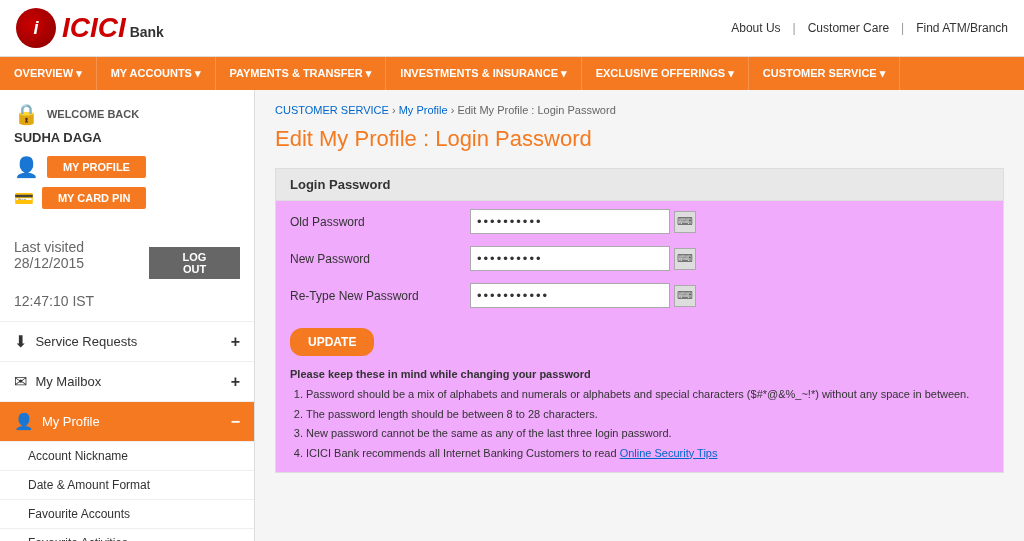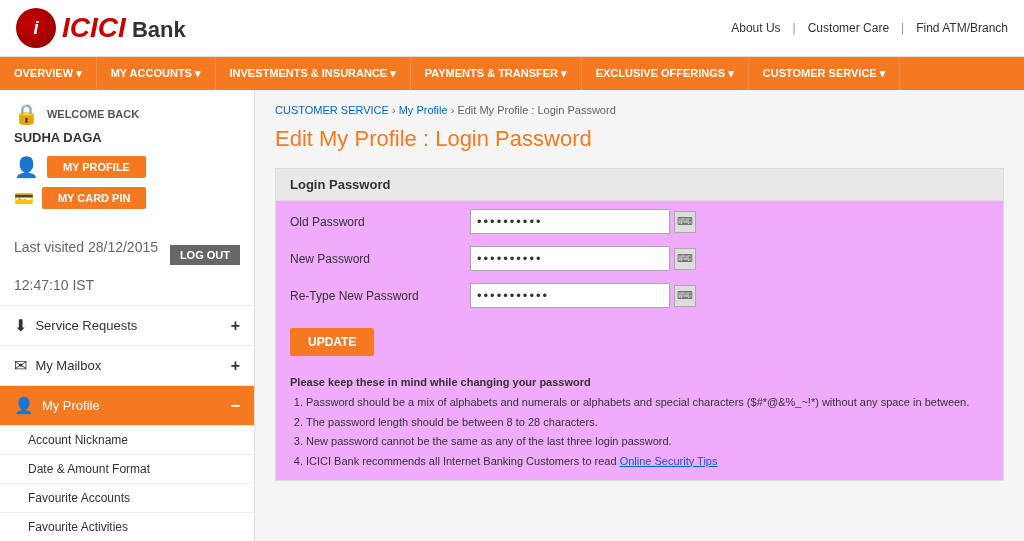--- a/index.html
+++ b/index.html
@@ -77,21 +77,21 @@
       font-weight: bold;
       cursor: pointer;
       border-radius: 2px;
       text-transform: uppercase;
     }
     .last-visited { font-size: 14px; color: #666; margin-top: 22px; }
     .logout-btn {
       background: #666;
       color: #fff;
       border: none;
-      padding: 4px 10px;
+      padding: 4px 22px;
       font-size: 11px;
       cursor: pointer;
       font-weight: bold;
     }
     .last-row { display: flex; align-items: center; justify-content: space-between; margin-top: 4px; }
 
     
     .sidebar-menu { }
     .sidebar-menu-item {
       display: flex;
@@ -186,65 +186,65 @@
     }
 
     .update-btn {
       background: #f47920;
       color: #fff;
       border: none;
       padding: 7px 18px;
       font-size: 12px;
       font-weight: bold;
       cursor: pointer;
-      border-radius: 2px;
-      margin: 8px 0 16px 0;
+      border-radius: 12px;
+      margin: 8px 0 8px 0;
       text-transform: uppercase;
       text-align: center;
     }
 
     .tips-section { margin-top: 4px; font-size: 11px; color: #333; }
     .tips-title { font-weight: bold; margin-bottom: 6px; }
     .tips-list { padding-left: 16px; }
     .tips-list li { margin-bottom: 3px; line-height: 1.5; }
     .tips-link { color: #0066cc; text-decoration: underline; cursor: pointer; }
   </style>
 </head>
 <body>
 
 <div class="top-bar">
   <div class="logo-area">
     <div class="logo-icon">
       <span>i</span>
     </div>
     <div>
-      <span style="font-size:28px;font-weight:bold;color:#cc0000;font-style:italic;">ICICI</span><span style="font-size:22px;font-weight:bold;color:#333;"> Bank</span>
+      <span style="font-size:28px;font-weight:bold;color:#cc0000;font-style:italic;">ICICI</span><span style="font-size:14px;font-weight:bold;color:#333;"> Bank</span>
     </div>
   </div>
   <div class="top-links">
     <span>About Us</span>
     <span class="divider">|</span>
     <span>Customer Care</span>
     <span class="divider">|</span>
     <span>Find ATM/Branch</span>
   </div>
 </div>
 
 <div class="main-nav">
   <div class="nav-item">
       <span>OVERVIEW ▾</span>
     </div>
   <div class="nav-item">
       <span>MY ACCOUNTS ▾</span>
     </div>
   <div class="nav-item">
+      <span>PAYMENTS &amp; TRANSFER ▾</span>
+    </div>
+  <div class="nav-item">
       <span>INVESTMENTS &amp; INSURANCE ▾</span>
-    </div>
-  <div class="nav-item">
-      <span>PAYMENTS &amp; TRANSFER ▾</span>
     </div>
   <div class="nav-item">
       <span>EXCLUSIVE OFFERINGS ▾</span>
     </div>
   <div class="nav-item">
       <span>CUSTOMER SERVICE ▾</span>
     </div>
 </div>
 
 <div class="content-area">

